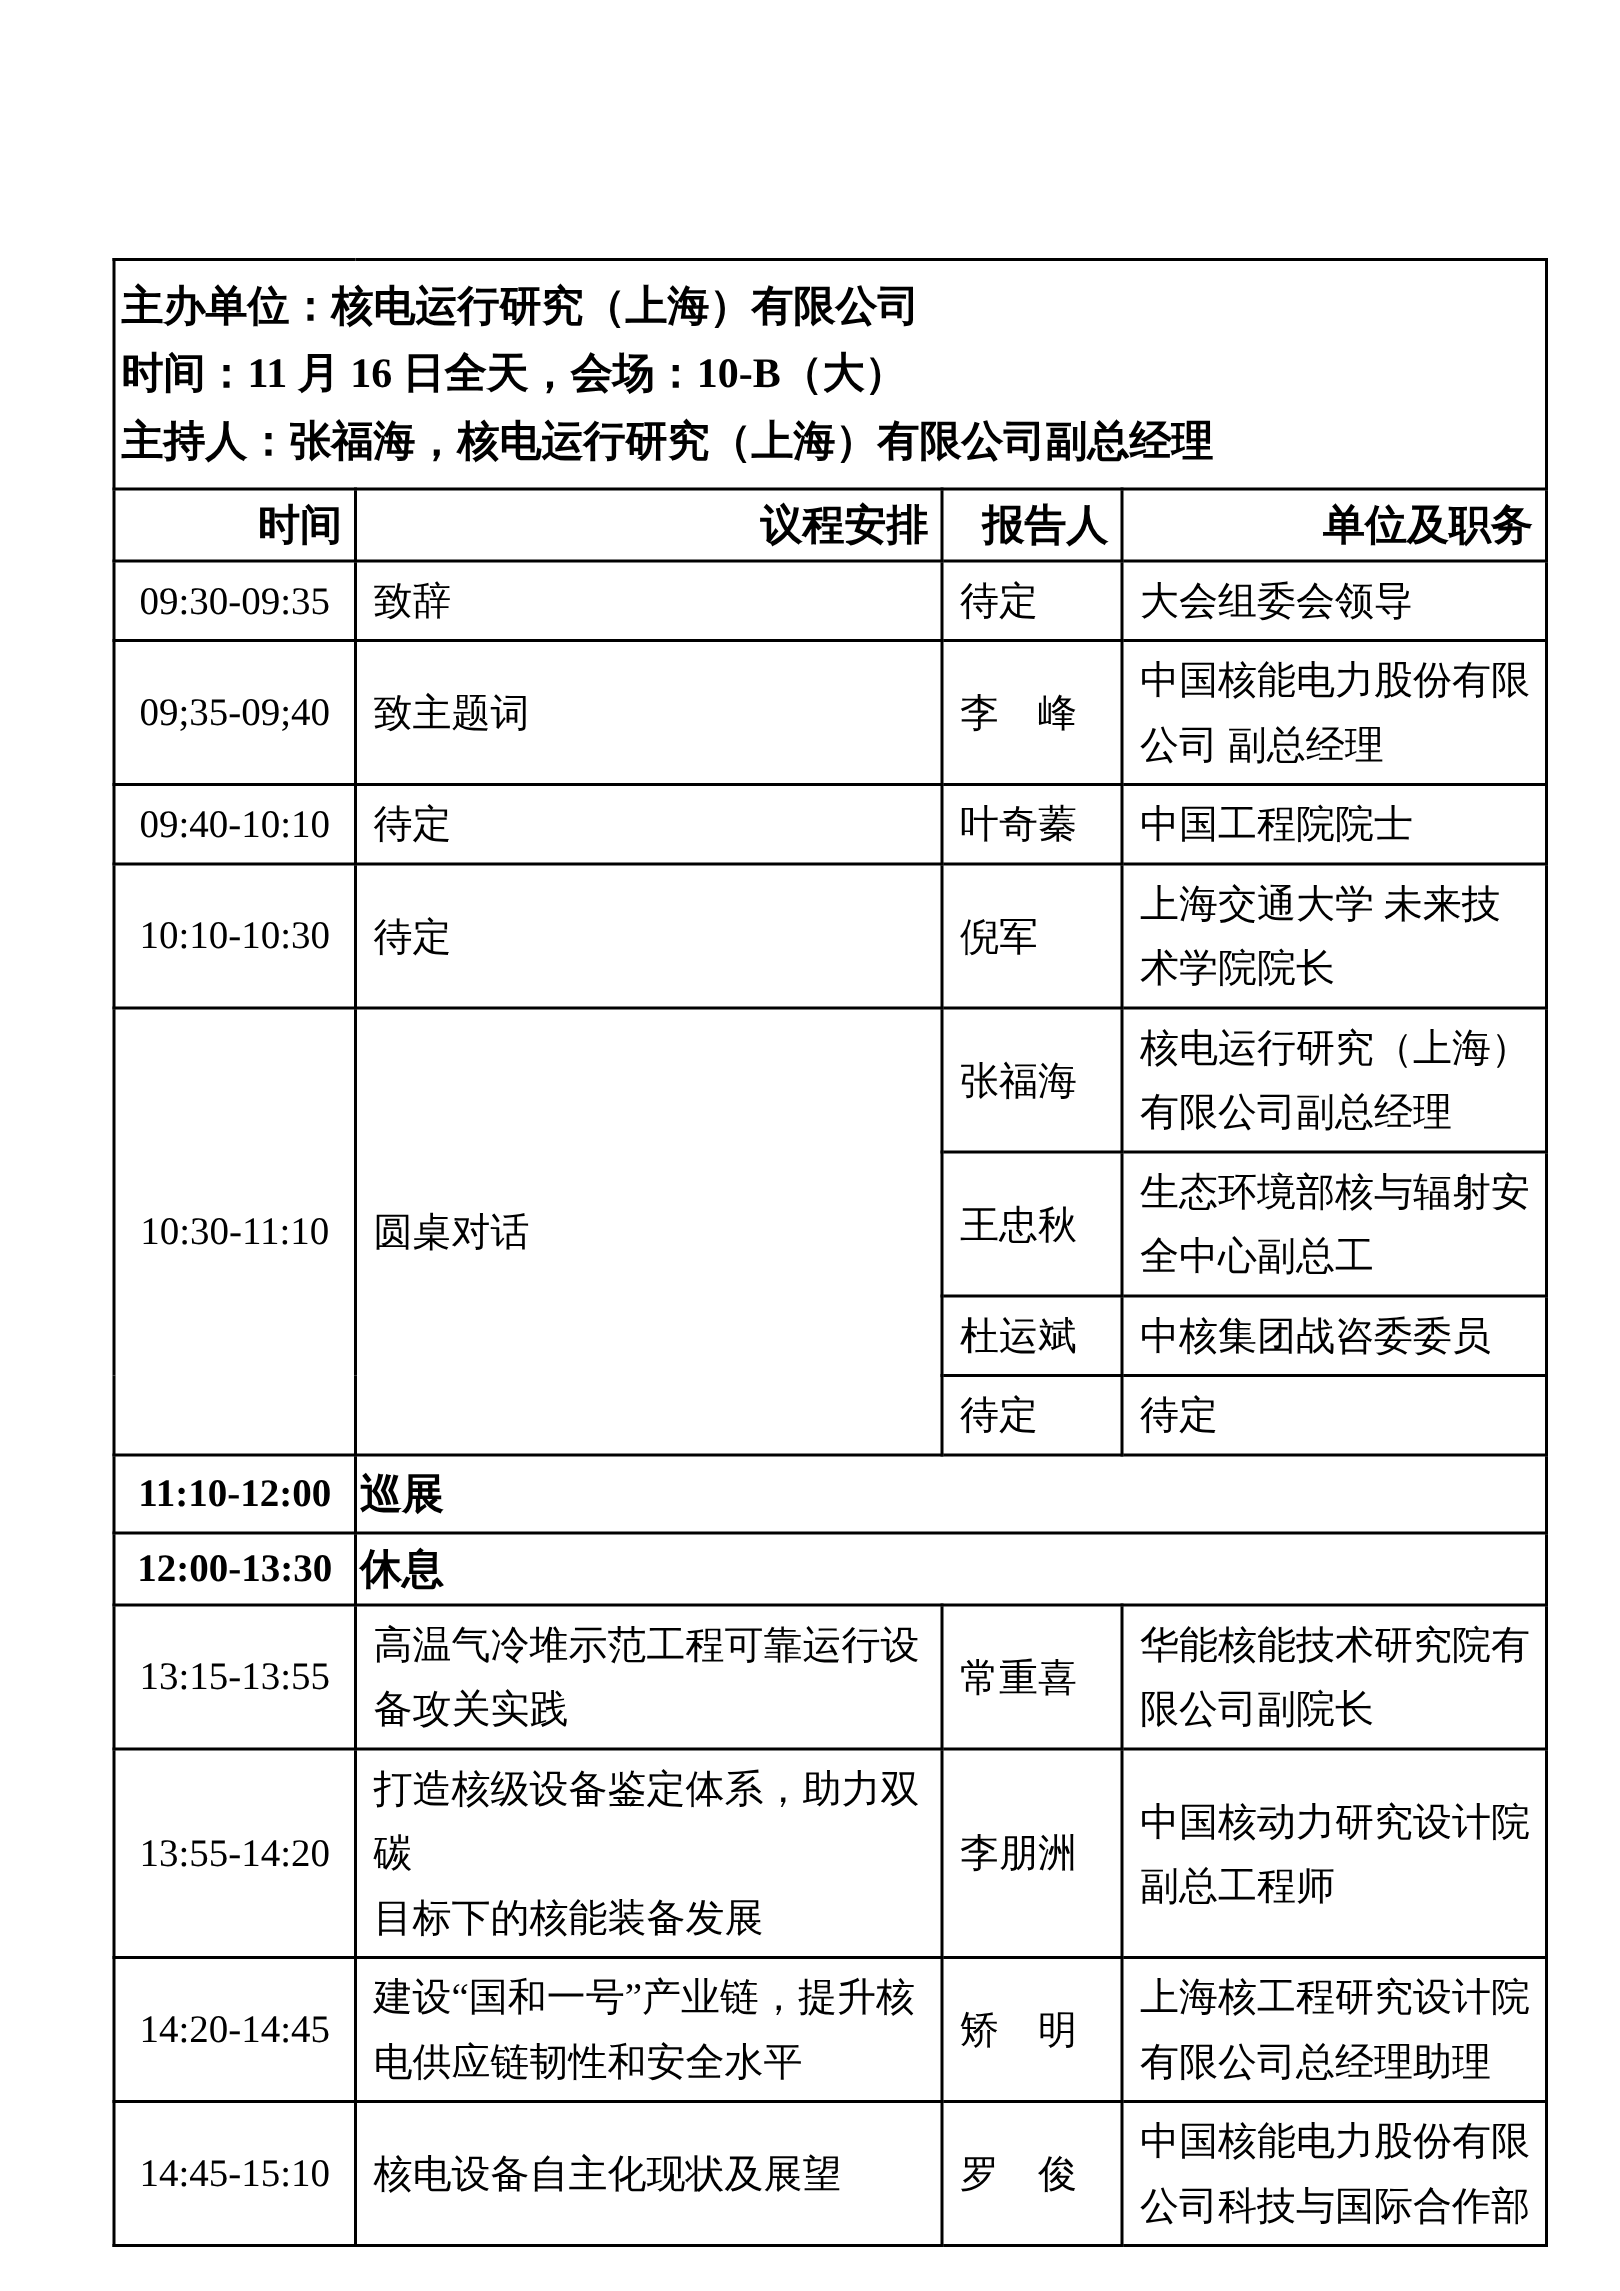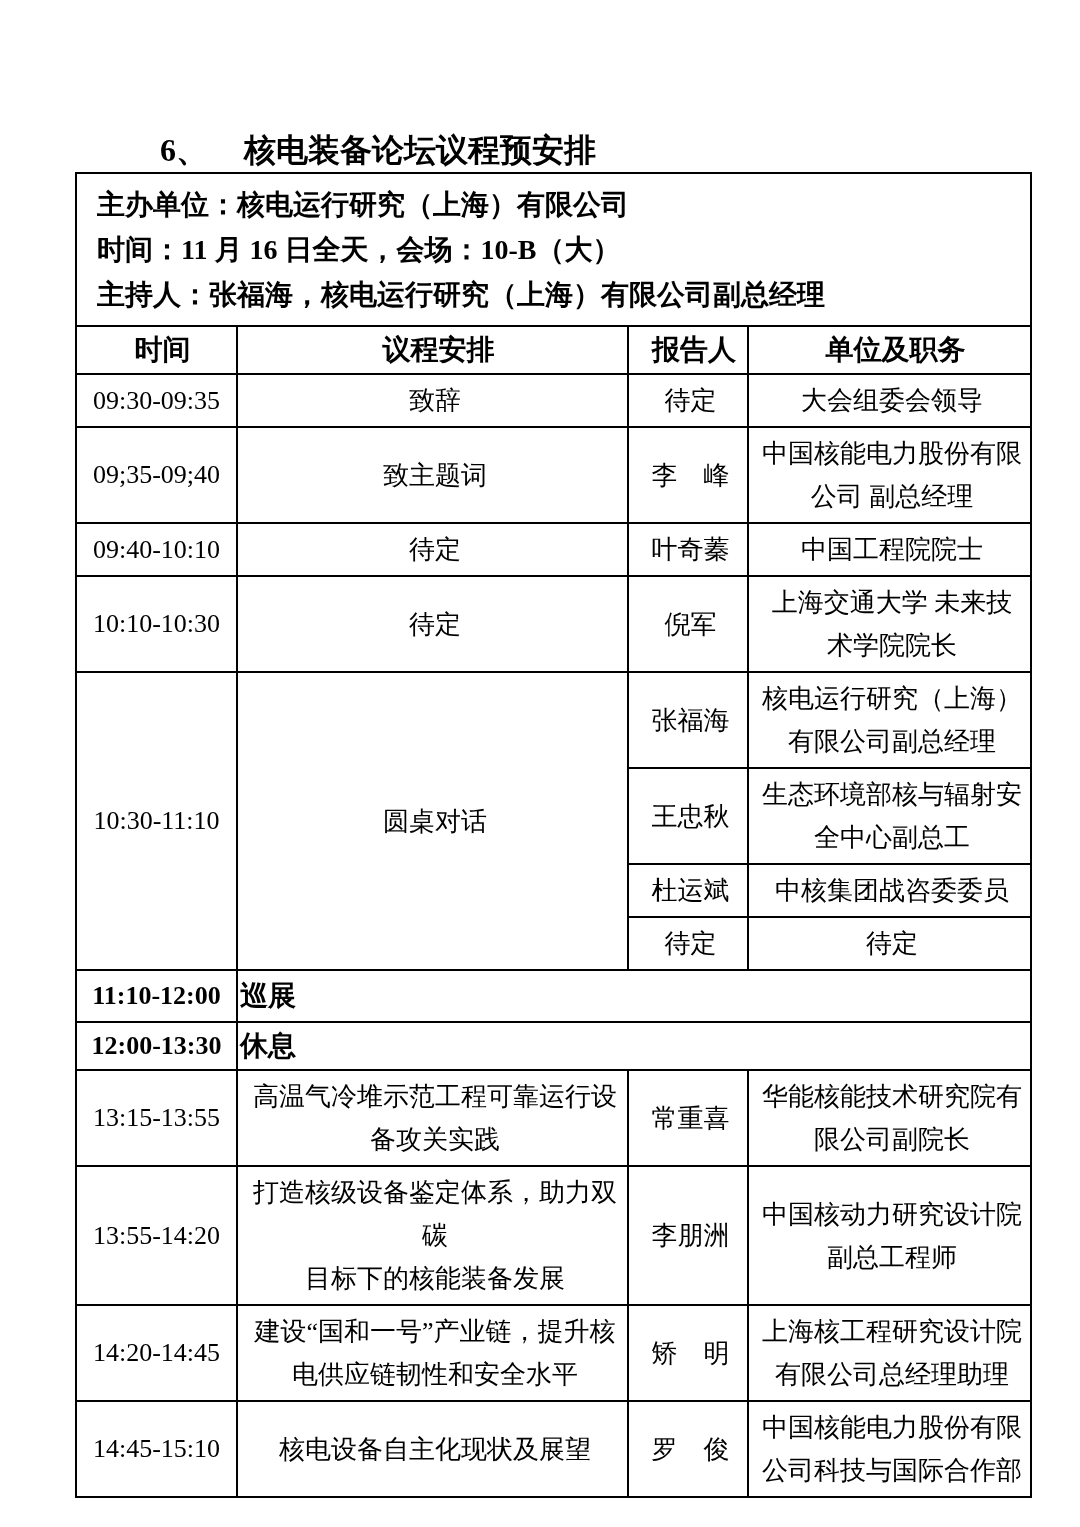--- a/index.html
+++ b/index.html
@@ -28,59 +28,55 @@
     left: 75px;
     top: 172px;
     width: 955px;
     border-collapse: collapse;
     table-layout: fixed;
   }
   td, th { border: 2px solid #000; vertical-align: middle; overflow: hidden; }
   .info-cell {
     font-weight: bold;
     font-size: 28px;
-    padding: 8px 10px 8px 20px;
+    padding: 8px 10px 8px 4px;
     line-height: 45px;
   }
   th {
     font-size: 28px;
     font-weight: bold;
-    text-align: center;
+    text-align: right;
     padding: 4px 8px 4px 20px;
   }
   td.time {
     font-size: 26px;
     text-align: center;
     padding: 2px 2px;
     white-space: nowrap;
     border-radius: 21px;
   }
   td.agenda-cell, td.speaker, td.affil {
     font-size: 26px;
     padding: 4px 6px 4px 11px;
     line-height: 43px;
     white-space: pre-line;
-    text-align: center;
   }
   td.span-cell {
     font-size: 28px;
     font-weight: bold;
     text-align: left;
     padding: 2px;
   }
   .bold { font-weight: bold; font-size: 27px; }
 </style>
 </head>
 <body>
 
 <div class="page">
 
-  <div class="doc-title">
-    <span class="num">6、</span><span>核电装备论坛议程预安排</span>
-  </div>
 
   <table class="agenda">
     <colgroup>
       <col style="width:161px">
       <col style="width:391px">
       <col style="width:120px">
       <col style="width:283px">
     </colgroup>
 
     <tbody>

